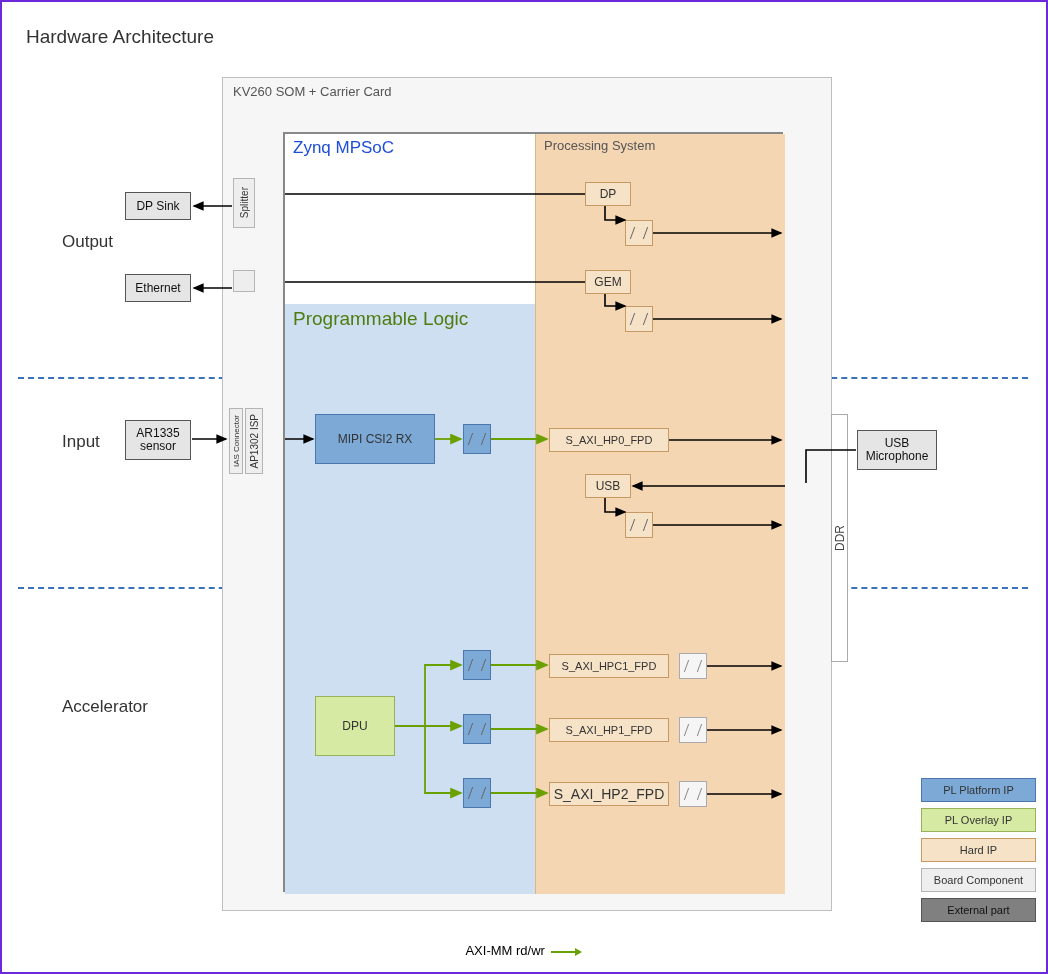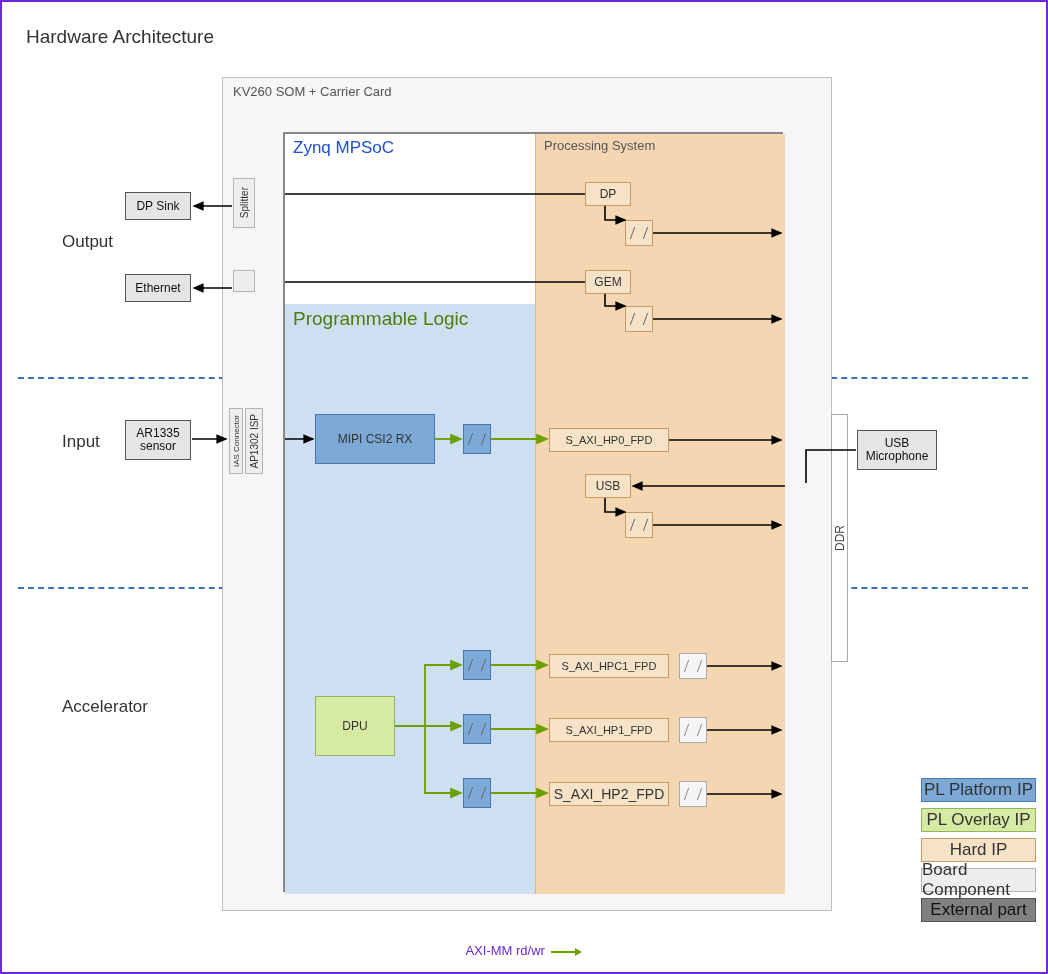--- a/index.html
+++ b/index.html
@@ -24,22 +24,22 @@
   .smallip{position:absolute;border:1px solid #c89a63;background:#f6e2c6;width:28px;height:26px;box-sizing:border-box}
   .smallip::after,.smallplat::after{content:"";position:absolute;left:50%;top:50%;width:12px;height:12px;border-left:1px solid #666;border-right:1px solid #666;transform:translate(-50%,-50%) skewX(-20deg)}
   .smallplat{position:absolute;border:1px solid #4a77b0;background:#7ca9d6;width:28px;height:30px;box-sizing:border-box}
   .plainbox{position:absolute;border:1px solid #aaa;background:#f5f5f5;width:28px;height:26px;box-sizing:border-box}
   .plainbox::after{content:"";position:absolute;left:50%;top:50%;width:12px;height:12px;border-left:1px solid #888;border-right:1px solid #888;transform:translate(-50%,-50%) skewX(-20deg)}
   .usb-tick{position:absolute;background:#444;width:6px;height:2px}
   svg.wires{position:absolute;left:0;top:0;pointer-events:none}
   .rot{writing-mode:vertical-rl;transform:rotate(180deg);text-align:center;font-size:10px}
   .divider{position:absolute;border-top:2px dashed #3972b8;height:0}
   .legend{position:absolute;right:10px;bottom:44px;width:115px}
-  .legend-item{height:24px;border:1px solid #999;margin-bottom:6px;font-size:17px;display:flex;align-items:center;justify-content:center;box-sizing:border-box}
-  .footer{position:absolute;left:0;bottom:14px;width:100%;text-align:center;font-size:13px;color:#6d28d9}
+  .legend-item{height:24px;border:1px solid #999;margin-bottom:6px;font-size:11px;display:flex;align-items:center;justify-content:center;box-sizing:border-box}
+  .footer{position:absolute;left:0;bottom:14px;width:100%;text-align:center;font-size:13px;color:#000000}
   .arrow-green{display:inline-block;width:34px;height:10px;vertical-align:middle}
 </style>
 </head>
 <body>
 
 <div class="page">
   <div class="title">Hardware Architecture</div>
 
   <div class="section-label" style="left:60px;top:230px">Output</div>
   <div class="section-label" style="left:60px;top:430px">Input</div>

